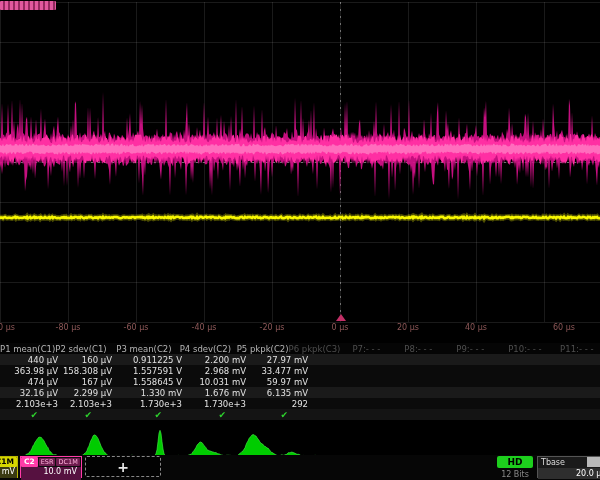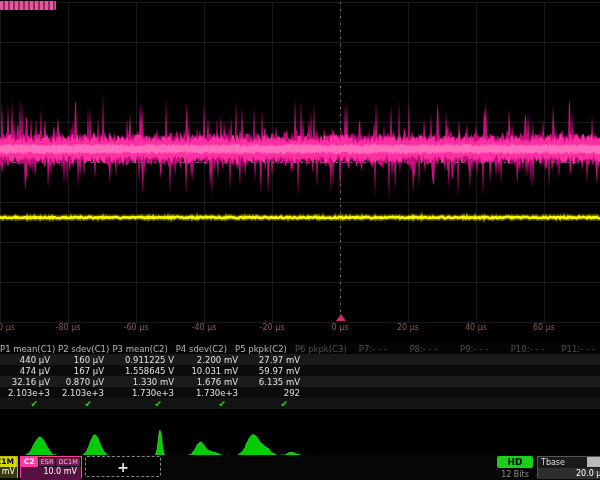--- a/index.html
+++ b/index.html
@@ -23,21 +23,21 @@
     border-left:5px solid transparent;border-right:5px solid transparent;
     border-bottom:7px solid #c23067;}
 
   
   #measure-table{position:absolute;left:0;top:343px;width:600px;}
   .mrow{display:flex;height:11px;align-items:center;font-size:8.5px;white-space:nowrap;}
   .mrow.hdr{background:#050505;color:#b5b5b5;}
   .mrow.stripe{background:#1a1a1a;}
   .mrow.plain{background:#0b0b0b;}
   .mrow.status{background:#141414;}
-  .mc{box-sizing:border-box;text-align:right;padding-right:8px;color:#e2e2e2;overflow:visible;}
+  .mc{box-sizing:border-box;text-align:right;padding-right:0;color:#e2e2e2;overflow:visible;}
   .hdr .mc{color:#b5b5b5;}
   .w1{width:58px}.w2{width:54px}.w3{width:70px}.w4{width:64px}.w5{width:62px}
   .cdim{box-sizing:border-box;width:55px;text-align:left;padding-left:12px;color:#4f4f4f;overflow:hidden;}
   .cdim.first{padding-left:0;width:55px;overflow:visible;}
   .check{color:#2ed52e;font-size:9px;padding-right:20px;}
 
   
   #hist{position:absolute;left:0;top:430px;}
 
   
@@ -109,21 +109,21 @@
     <div id="trace-annotation"></div>
     <div id="x-labels">
         <span class="x-label" style="left: 0px;">-100 µs</span>
         <span class="x-label" style="left: 68px;">-80 µs</span>
         <span class="x-label" style="left: 136px;">-60 µs</span>
         <span class="x-label" style="left: 204px;">-40 µs</span>
         <span class="x-label" style="left: 272px;">-20 µs</span>
         <span class="x-label" style="left: 340px;">0 µs</span>
         <span class="x-label" style="left: 408px;">20 µs</span>
         <span class="x-label" style="left: 476px;">40 µs</span>
-        <span class="x-label" style="left: 544px;">60 µs</span>
+        <span class="x-label" style="left: 564px;">60 µs</span>
       </div>
     <div id="trigger-marker"></div>
   </div>
 
   <div id="measure-table">
       <div class="mrow hdr">
         <div class="mc w1">P1 mean(C1)</div>
         <div class="mc w2">P2 sdev(C1)</div>
         <div class="mc w3">P3 mean(C2)</div>
         <div class="mc w4">P4 sdev(C2)</div>
@@ -136,29 +136,36 @@
         <div class="cdim">P11:- - -</div>
       </div>
       <div class="mrow stripe">
         <div class="mc w1">440 µV</div>
         <div class="mc w2">160 µV</div>
         <div class="mc w3">0.911225 V</div>
         <div class="mc w4">2.200 mV</div>
         <div class="mc w5">27.97 mV</div>
       </div>
       <div class="mrow plain">
+        <div class="mc w1">363.98 µV</div>
+        <div class="mc w2">158.308 µV</div>
+        <div class="mc w3">1.557591 V</div>
+        <div class="mc w4">2.968 mV</div>
+        <div class="mc w5">33.477 mV</div>
+      </div>
+      <div class="mrow plain">
         <div class="mc w1">474 µV</div>
         <div class="mc w2">167 µV</div>
         <div class="mc w3">1.558645 V</div>
         <div class="mc w4">10.031 mV</div>
         <div class="mc w5">59.97 mV</div>
       </div>
       <div class="mrow stripe">
         <div class="mc w1">32.16 µV</div>
-        <div class="mc w2">0.870 µV</div>
+        <div class="mc w2">2.299 µV</div>
         <div class="mc w3">1.330 mV</div>
         <div class="mc w4">1.676 mV</div>
         <div class="mc w5">6.135 mV</div>
       </div>
       <div class="mrow plain">
         <div class="mc w1">2.103e+3</div>
         <div class="mc w2">2.103e+3</div>
         <div class="mc w3">1.730e+3</div>
         <div class="mc w4">1.730e+3</div>
         <div class="mc w5">292</div>

